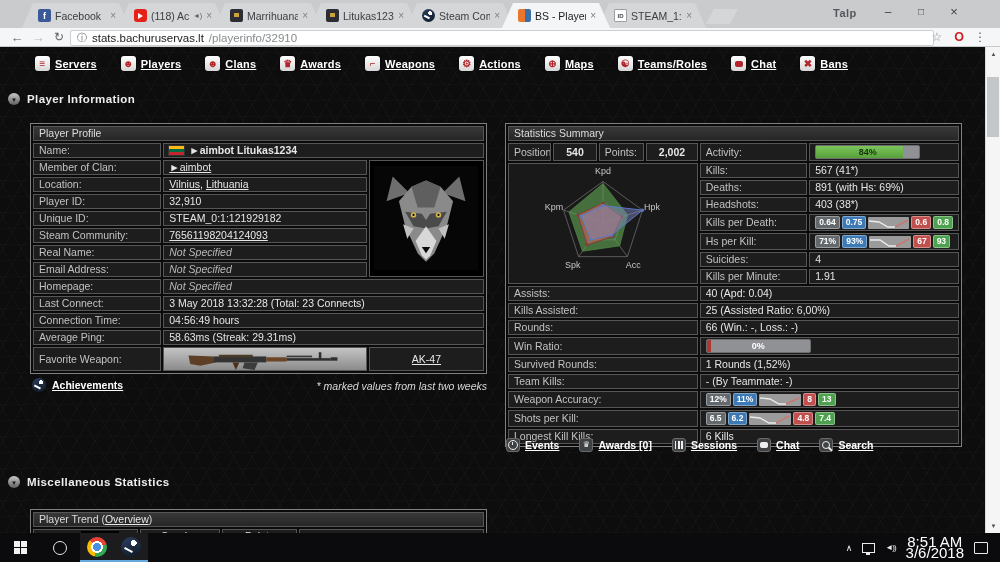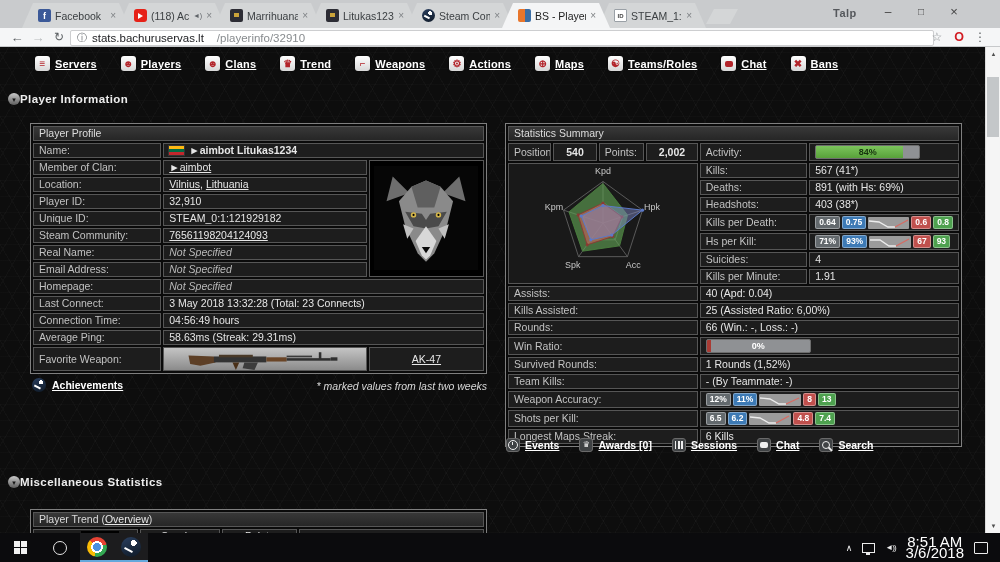--- a/index.html
+++ b/index.html
@@ -36,41 +36,41 @@
   
   .toolbar{position:absolute;top:28px;left:0;width:1000px;height:19px;background:#f5f6f7;border-bottom:1px solid #c7c9cb;box-sizing:border-box;}
   .tb-ic{position:absolute;top:0;height:19px;line-height:19px;font-size:13px;color:#5a5e61;text-align:center;}
   .tb-ic.back{left:8px;width:18px;}
   .tb-ic.fwd{left:29px;width:18px;color:#b9bcbe;}
   .tb-ic.reload{left:50px;width:18px;font-size:12px;}
   .urlbar{position:absolute;left:70px;top:2px;width:850px;height:14px;background:#fff;border:1px solid #cdced0;border-radius:2px;
     display:flex;align-items:center;padding:0 6px;gap:5px;font-size:11.5px;}
   .info{color:#5f6368;font-size:10px;}
   .host{color:#202124;}
-  .path{color:#878b8e;margin-left:8px;}
+  .path{color:#878b8e;}
   .tb-ic.star{left:928px;width:18px;font-size:12px;color:#8a8e91;}
   .tb-ic.opera{left:950px;width:18px;font-weight:900;color:#d21d24;font-size:12.5px;}
   .tb-ic.menu{left:973px;width:14px;font-size:12px;}
 
   
   .content{position:absolute;top:47px;left:0;width:985px;height:486px;overflow:hidden;
     background:
       repeating-linear-gradient(60deg, rgba(255,255,255,0.022) 0 1px, transparent 1px 16px),
       repeating-linear-gradient(-60deg, rgba(255,255,255,0.022) 0 1px, transparent 1px 16px),
       repeating-linear-gradient(0deg, rgba(255,255,255,0.016) 0 1px, transparent 1px 16px),
       #0d0d0d;}
 
   .nav{position:absolute;top:9px;left:35px;display:flex;gap:24px;align-items:center;}
   .nav-item{display:flex;align-items:center;gap:5px;}
   .nico{width:15px;height:15px;border-radius:3px;background:linear-gradient(180deg,#ffffff,#d7d7d7);
     color:#b3252b;font-size:10px;font-weight:bold;display:inline-flex;align-items:center;justify-content:center;
     box-shadow:0 0 2px rgba(0,0,0,.8);}
   .nlabel{font-size:11px;font-weight:bold;color:#fff;text-decoration:underline;letter-spacing:.2px;}
 
-  .sechdr{position:absolute;left:8px;display:flex;align-items:center;}
+  .sechdr{position:absolute;left:8px;display:flex;align-items:center;gap:7px;}
   .toggle{width:12px;height:12px;border-radius:50%;background:linear-gradient(180deg,#c9c9c9,#5e5e5e);
     display:inline-flex;align-items:center;justify-content:center;}
   .caret{font-size:7px;color:#151515;line-height:7px;}
   .sectitle{font-size:11.5px;font-weight:bold;color:#ededed;letter-spacing:.4px;}
 
   
   .dtbl{position:absolute;border:1px solid #7f7f7f;background:#0a0a0a;border-collapse:separate;border-spacing:2px;table-layout:fixed;}
   .dtbl td{border:1px solid #565656;background:#1d1d1d;color:#e6e6e6;font-size:10.5px;line-height:11px;
     height:11px;padding:1px 5px;overflow:hidden;white-space:nowrap;}
   .dtbl td.hdr{background:linear-gradient(180deg,#383838,#262626);color:#dcdcdc;}
@@ -232,21 +232,21 @@
       <div class="nav-item">
           <span class="nico">☻</span>
           <a class="nlabel">Players</a>
         </div>
       <div class="nav-item">
           <span class="nico">☻</span>
           <a class="nlabel">Clans</a>
         </div>
       <div class="nav-item">
           <span class="nico">♛</span>
-          <a class="nlabel">Trend</a>
+          <a class="nlabel">Awards</a>
         </div>
       <div class="nav-item">
           <span class="nico">⌐</span>
           <a class="nlabel">Weapons</a>
         </div>
       <div class="nav-item">
           <span class="nico">⚙</span>
           <a class="nlabel">Actions</a>
         </div>
       <div class="nav-item">
@@ -539,21 +539,21 @@
           <svg class="spark" width="42" height="12">
                   <polyline points="1,4 11,5 20,10 27,10" stroke="#ececec" fill="none" stroke-width="1.3"></polyline>
                   <polyline points="27,10 40,3" stroke="#d66b63" fill="none" stroke-width="1.3"></polyline>
                 </svg>
           <span class="bdg red">4.8</span>
           <span class="bdg green">7.4</span>
         </div>
             </td>
           </tr>
       <tr>
-            <td class="lbl" colspan="4">Longest Maps Streak:</td>
+            <td class="lbl" colspan="4">Longest Kill Kills:</td>
           <td colspan="2">6 Kills</td>
           </tr>
     </tbody>
       </table>
 
     <div class="statlinks">
       <div class="slink">
         <span class="licon">
             <span class="clockface"></span>
           </span>

